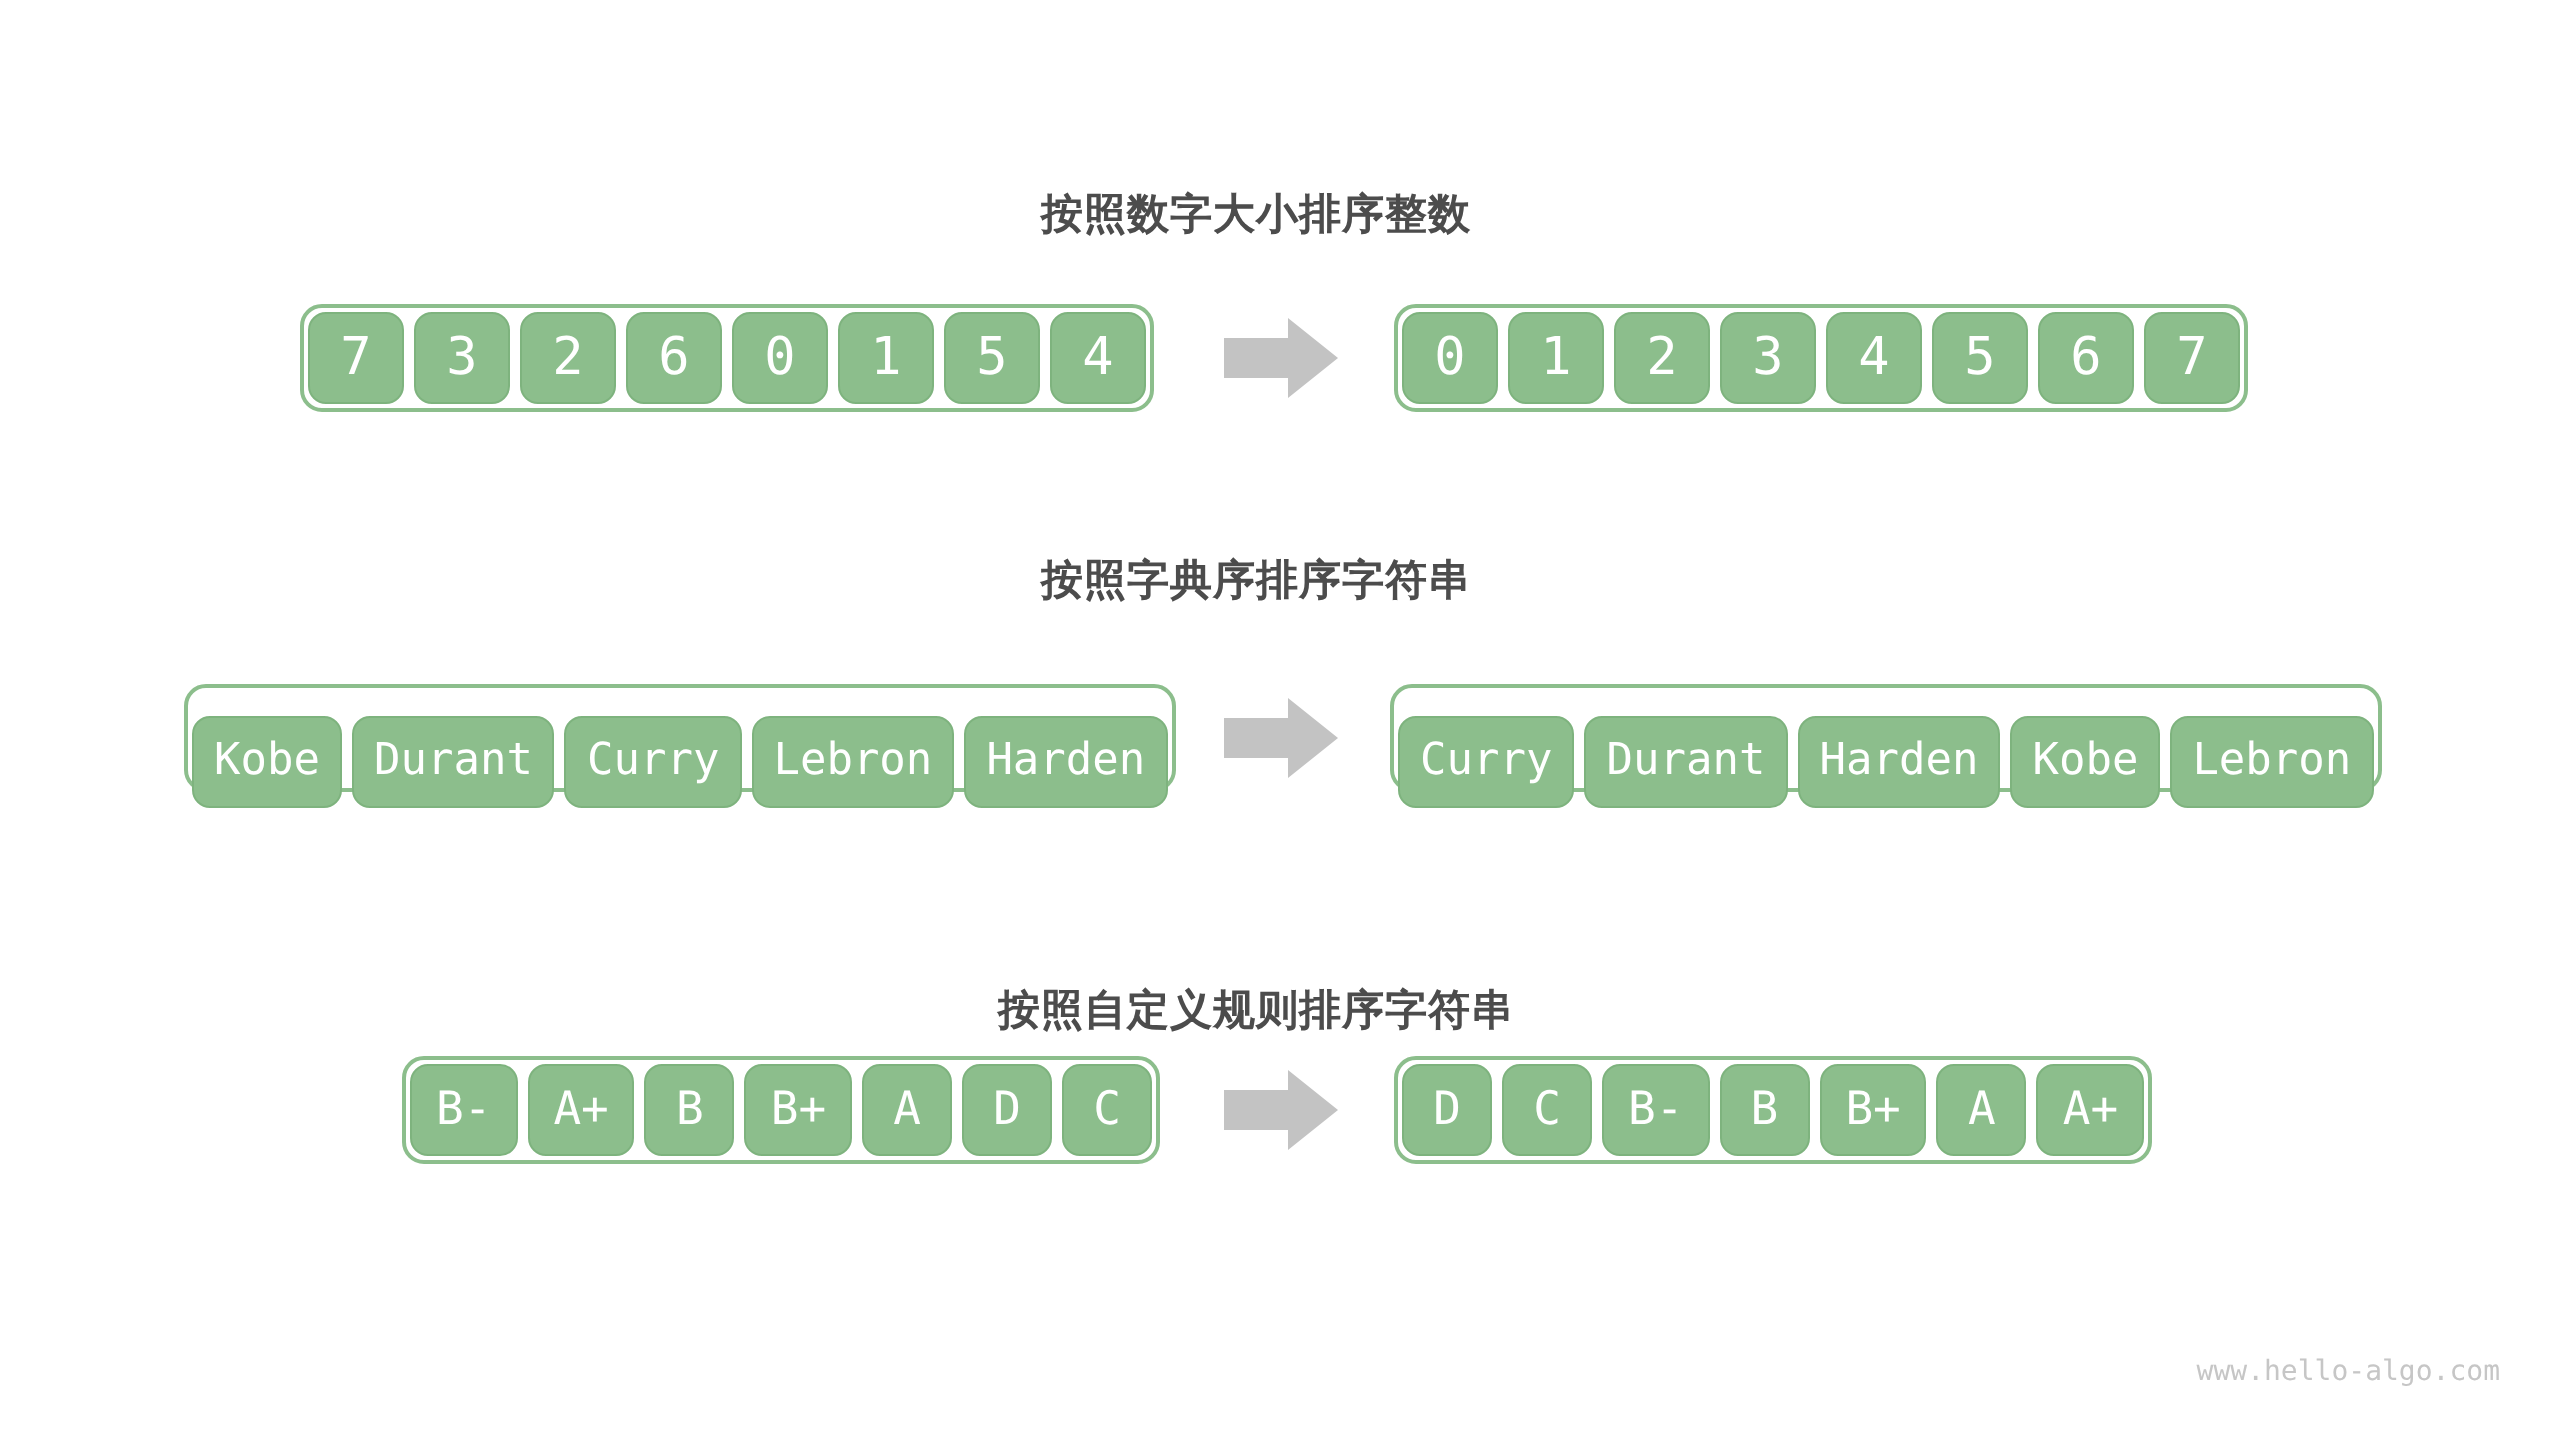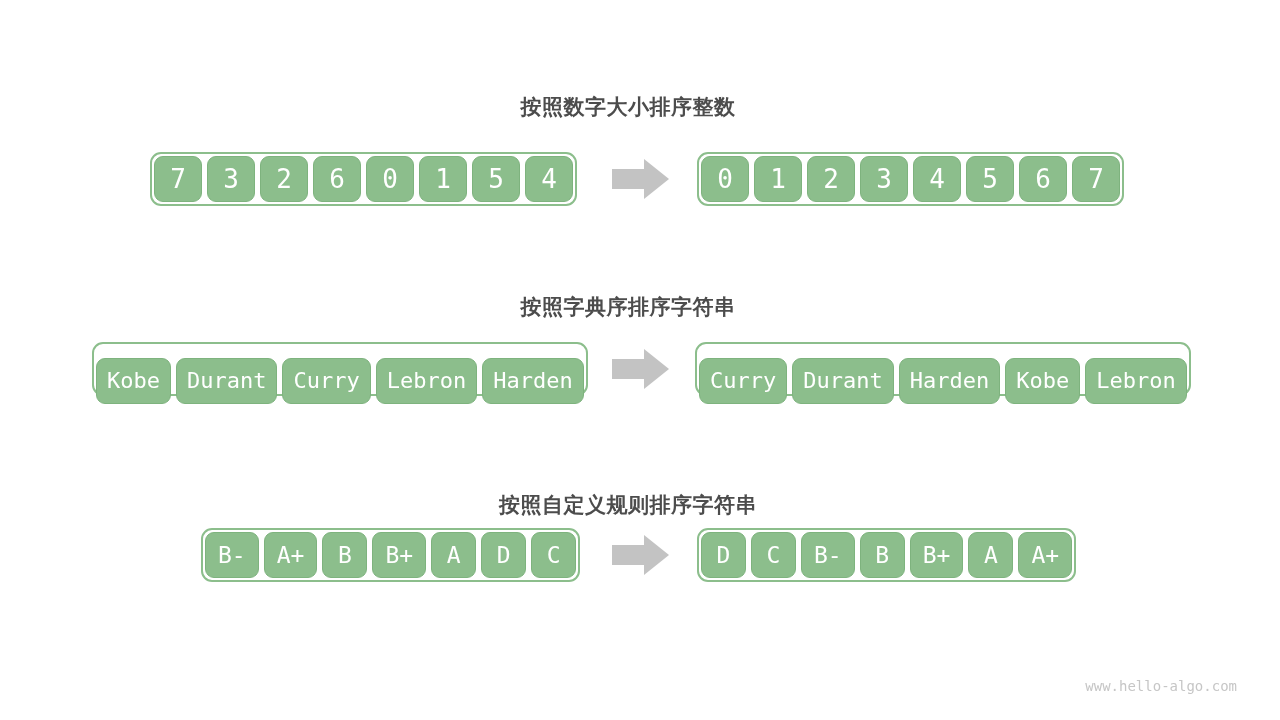--- a/index.html
+++ b/index.html
@@ -71,21 +71,21 @@
   .arrow {
     position: absolute;
     left: 612px;
     width: 58px;
     height: 42px;
   }
   .arrow polygon { fill: var(--arrow-fill); }
   .watermark {
     position: absolute;
     top: 678px;
-    right: 43px;
+    right: 30px;
     font-family: "DejaVu Sans Mono", monospace;
     font-size: 14px;
     color: var(--watermark-text);
   }
 </style>
 </head>
 <body>
 
 <div>
   <div class="section-title" style="top:93px">按照数字大小排序整数</div>
@@ -108,21 +108,21 @@
       <div class="cell">2</div>
       <div class="cell">3</div>
       <div class="cell">4</div>
       <div class="cell">5</div>
       <div class="cell">6</div>
       <div class="cell">7</div>
     </div>
 </div>
 
 <div>
-  <div class="section-title" style="top:293px">按照字典序排序字符串</div>
+  <div class="section-title" style="top:276px">按照字典序排序字符串</div>
   <div class="array-box names" style="left:92px; top:342px">
       <div class="cell">Kobe</div>
       <div class="cell">Durant</div>
       <div class="cell">Curry</div>
       <div class="cell">Lebron</div>
       <div class="cell">Harden</div>
     </div>
   <svg class="arrow" style="top:348px" viewBox="0 0 58 42">
     <polygon points="0,11 32,11 32,1 57,21 32,41 32,31 0,31"></polygon>
   </svg>

